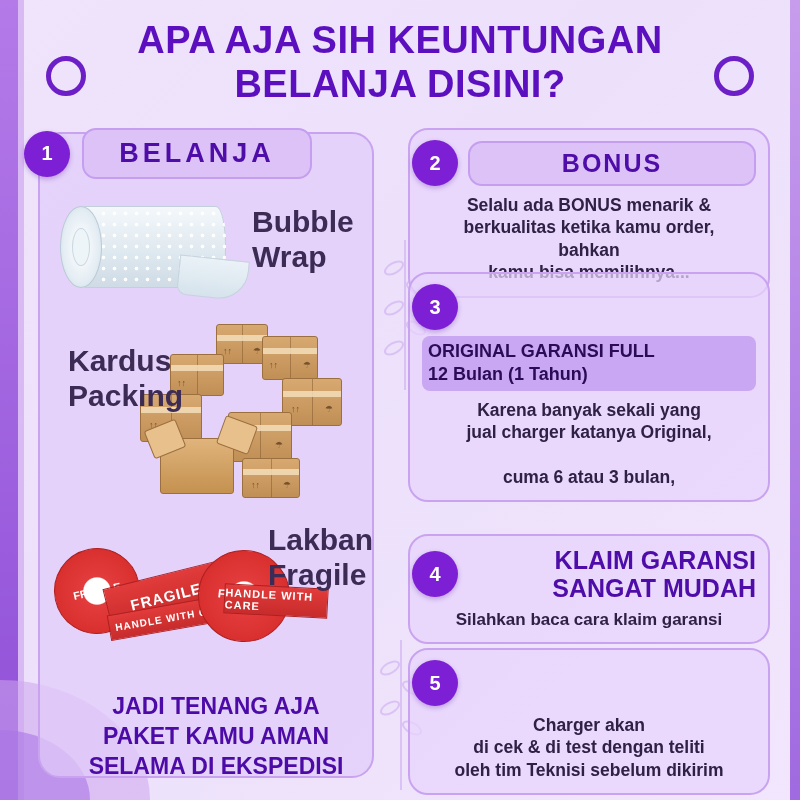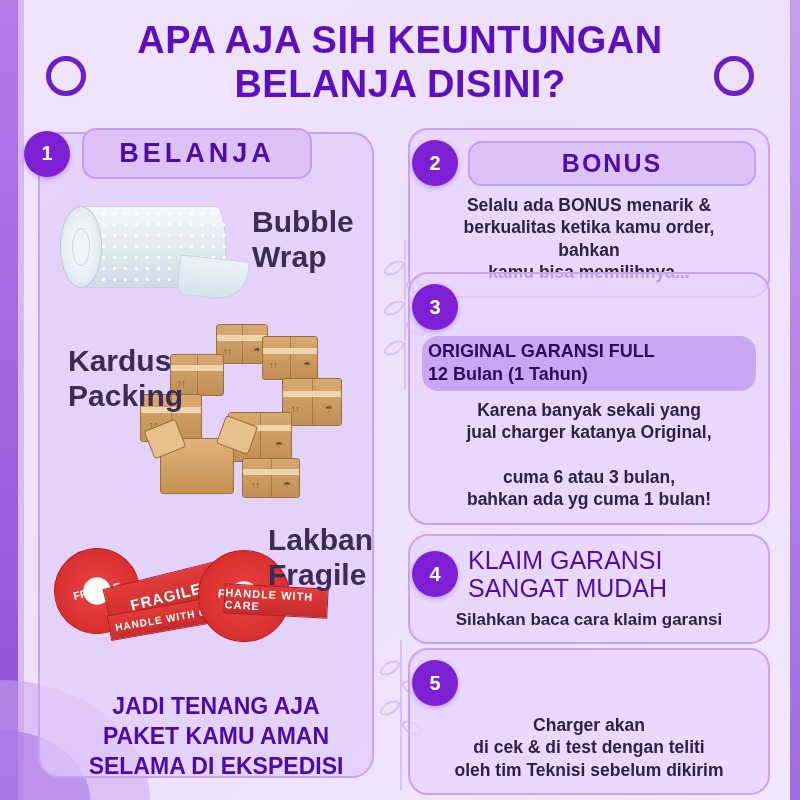--- a/index.html
+++ b/index.html
@@ -148,37 +148,37 @@
     color: #4e0ca8;
     font-weight: 800;
     font-size: 25px;
     letter-spacing: 2px;
     text-align: center;
     padding: 6px 4px;
   }
   .head-plain {
     flex: 1;
     color: #4e0ca8;
-    font-weight: 400;
+    font-weight: 700;
     font-size: 25px;
-    text-align: left;
+    text-align: right;
     line-height: 1.12;
   }
   .body-text {
     margin-top: 8px;
     text-align: center;
     color: #2f2145;
     font-size: 17.5px;
     font-weight: 700;
     line-height: 1.28;
   }
   .hl {
     display: block;
     background: #c9a7f2;
-    border-radius: 16px;
+    border-radius: 8px;
     color: #2b0b57;
     font-weight: 800;
     font-size: 18px;
     padding: 4px 6px;
     margin: 6px 0 4px;
     line-height: 1.3;
   }
   .small-sub {
     text-align: center;
     color: #2f2145;
@@ -417,21 +417,20 @@
       </div>
       <div class="hl">
         <span>ORIGINAL GARANSI FULL</span><br>
         <span>12 Bulan (1 Tahun)</span>
       </div>
       <div class="body-text">
         <span>Karena banyak sekali yang</span><br>
         <span>jual charger katanya Original,</span><br>
         <br>
         <span>cuma 6 atau 3 bulan,</span><br>
-        <span>bahkan ada yg cuma 1 bulan!</span>
       </div>
     </div>
   </div>
 
   <div class="rblock" style="top:534px;">
     <div class="rcard">
       <div class="row-head">
         <div class="badge">4</div>
         <div class="head-plain">
           <span>KLAIM GARANSI</span><br>

